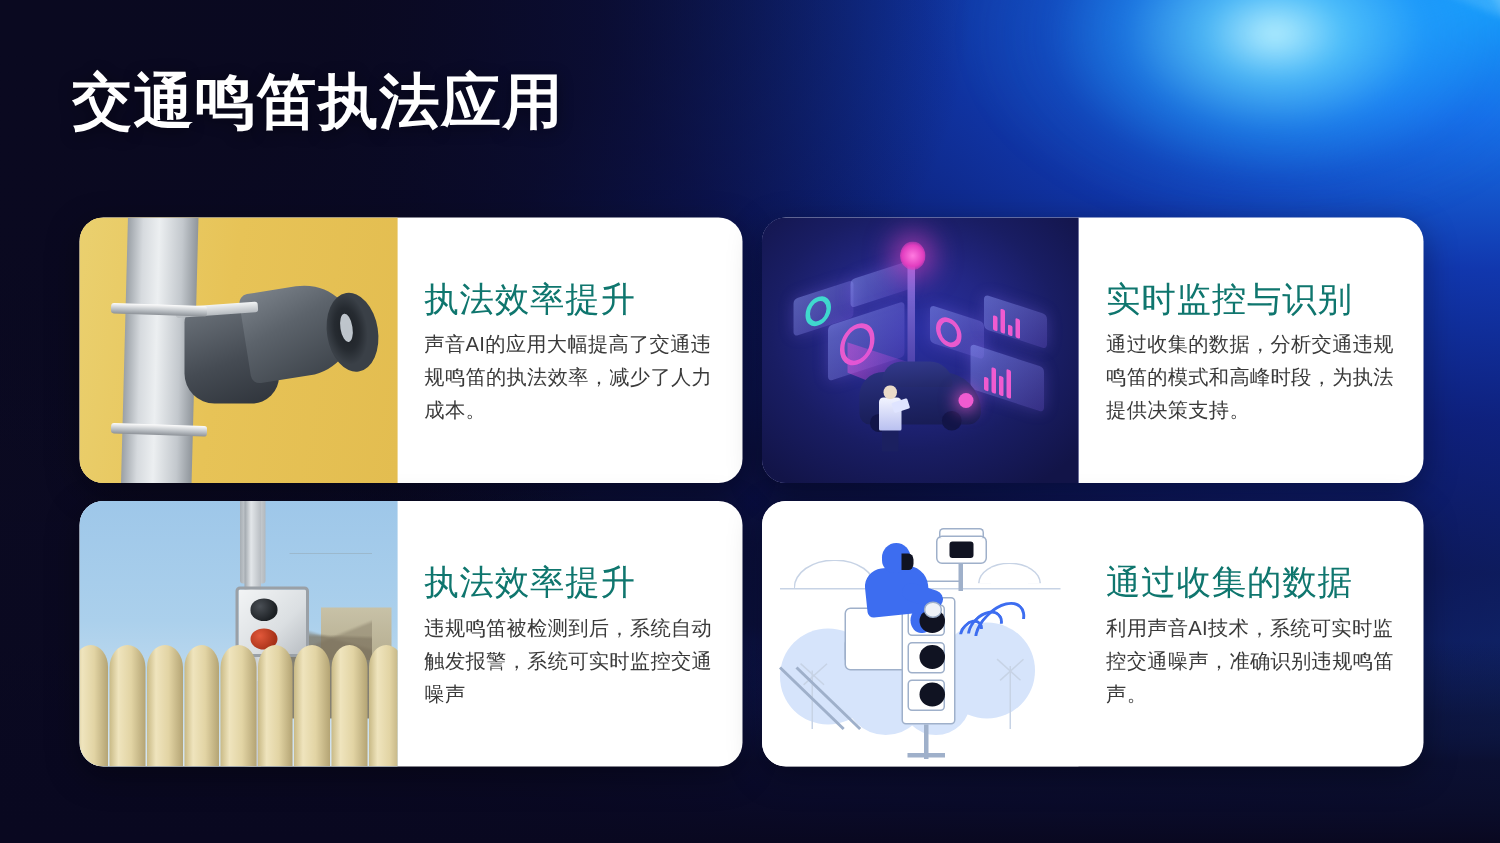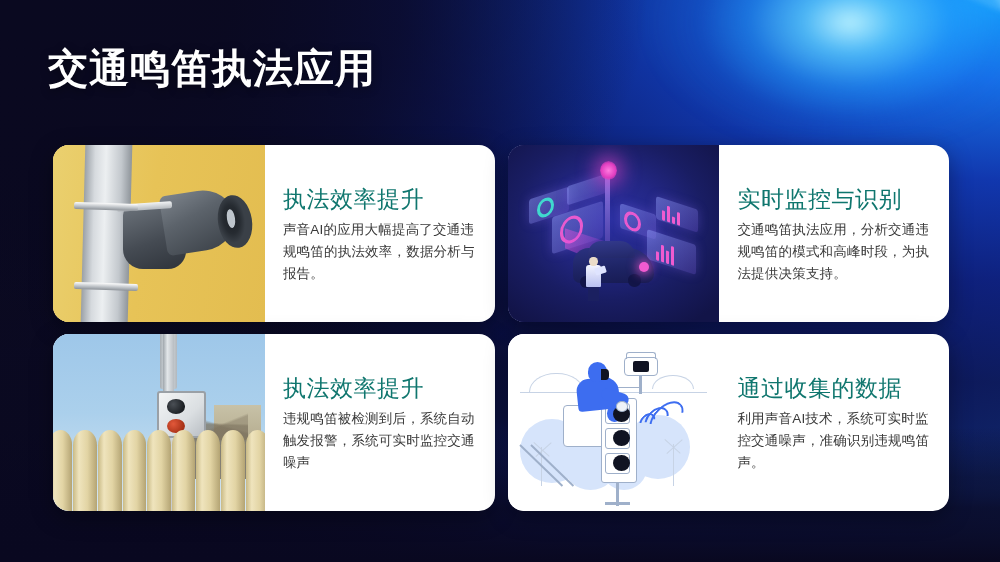--- a/index.html
+++ b/index.html
@@ -330,21 +330,21 @@
       <div class="i1-body"></div>
       <div class="i1-cone"></div>
       <div class="i1-mouth"></div>
       <div class="i1-hl"></div>
       <div class="i1-arm"></div>
       <div class="i1-band b1"></div>
       <div class="i1-band b2"></div>
     </div>
     <div class="card-body">
       <div class="card-head">执法效率提升</div>
-      <div class="card-text">声音AI的应用大幅提高了交通违规鸣笛的执法效率，数据分析与报告。</div>
+      <div class="card-text">声音AI的应用大幅提高了交通违规鸣笛的执法效率，减少了人力成本。</div>
     </div>
   </div>
 
   <div class="card">
     <div class="card-img img2">
       <div class="i2-bg"></div>
       <div class="i2-panel i2-p1"></div>
       <div class="i2-panel i2-p2"></div>
       <div class="i2-panel i2-p3"></div>
       <div class="i2-panel right i2-p4"></div>
@@ -373,21 +373,21 @@
       <div class="i2-wheel i2-w1"></div>
       <div class="i2-wheel i2-w2"></div>
       <div class="i2-tail"></div>
       <div class="i2-person-legs"></div>
       <div class="i2-person-body"></div>
       <div class="i2-person-head"></div>
       <div class="i2-tablet"></div>
     </div>
     <div class="card-body">
       <div class="card-head">实时监控与识别</div>
-      <div class="card-text">交通鸣笛执法应用，分析交通违规鸣笛的模式和高峰时段，为执法提供决策支持。</div>
+      <div class="card-text">通过收集的数据，分析交通违规鸣笛的模式和高峰时段，为执法提供决策支持。</div>
     </div>
   </div>
 
   <div class="card">
     <div class="card-img img3">
       <div class="i3-sky"></div>
       <div class="i3-building"></div>
       <div class="i3-tree"></div>
       <div class="i3-polebox"></div>
       <div class="i3-pole"></div>

